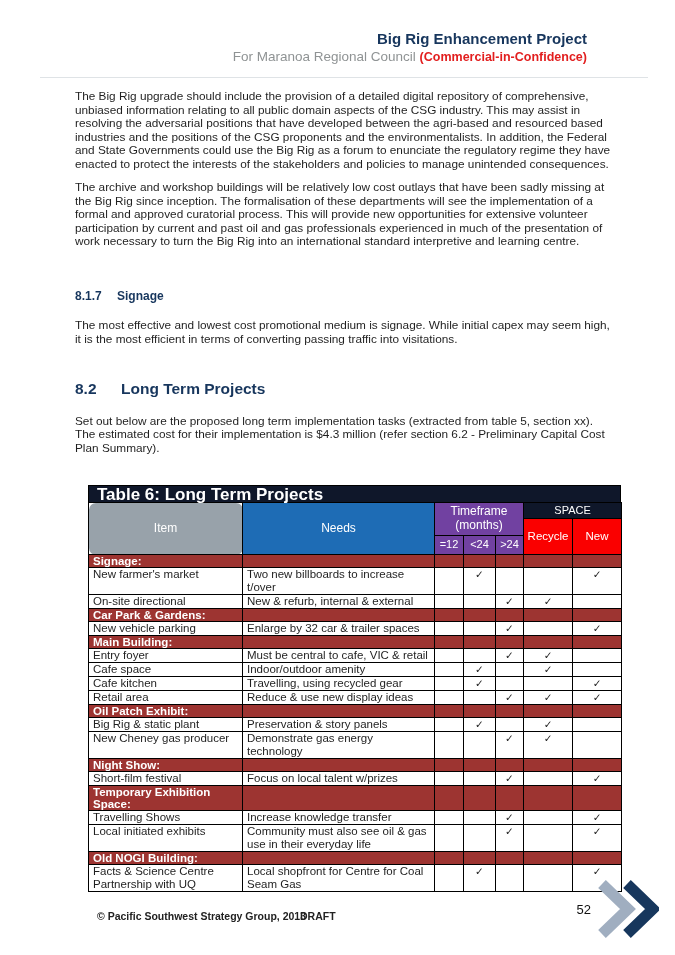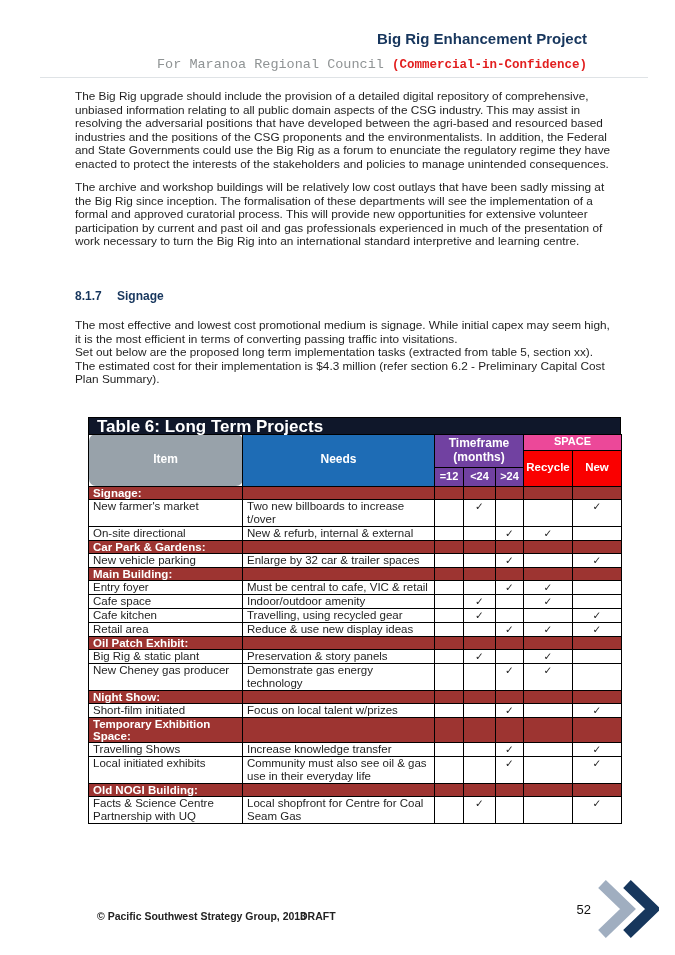--- a/index.html
+++ b/index.html
@@ -2,45 +2,45 @@
 <html><head>
 <meta charset="utf-8">
 <style>
   html,body{margin:0;padding:0;background:#ffffff;}
   .page{position:relative;width:675px;height:955px;background:#fff;overflow:hidden;
         font-family:"Liberation Sans",sans-serif;color:#1f1f1f;}
 
   
   .hdr{position:absolute;top:30px;right:88px;text-align:right;}
   .hdr-title{color:#17365d;font-weight:bold;font-size:15px;line-height:1.25;}
-  .hdr-sub{font-size:13.5px;color:#8f9394;margin-top:8px;font-family:Liberation Mono, monospace;}
+  .hdr-sub{font-size:13.5px;color:#8f9394;margin-top:0;}
   .hdr-conf{color:#e21e1e;font-weight:bold;font-size:12.5px;}
   .hdr-rule{position:absolute;top:77px;left:40px;right:27px;height:1px;background:#dfe3e6;}
 
   
   .main{position:absolute;left:75px;top:90px;width:538px;font-size:11.8px;line-height:13.5px;}
   .main p{margin:0;}
   .p2{margin-top:10px !important;}
   .h3{margin:33px 0 16px 0;color:#17365d;font-weight:bold;font-size:12px;}
   .h3 .num{display:inline-block;width:42px;margin-top:8px;}
   .h2{margin:36px 0 19px 0;color:#17365d;font-weight:bold;font-size:15.5px;}
   .h2 .num{display:inline-block;width:46px;}
   .pbody{margin:0;}
 
   
   .table-wrap{margin:30px 0 0 13px;width:533px;}
   .tbl-caption{background:#0f172a;color:#fff;font-weight:bold;font-size:17px;
                padding:2px 8px;border:1px solid #000;border-bottom:none;box-sizing:border-box;height:17px;}
   table{border-collapse:collapse;width:533px;table-layout:fixed;font-size:11.5px;}
   th,td{border:1px solid #000;box-sizing:border-box;}
-  thead th{color:#fff;font-weight:bold;padding:0 2px;}
+  thead th{color:#fff;font-weight:normal;padding:0 2px;}
   .th-item{background:#98a2aa;font-size:12px;border-radius:7px;}
   .th-needs{background:#1e6cb5;font-size:12px;}
   .th-tf{background:#7141a1;font-size:12px;line-height:1.15;}
-  .th-space{background:#ec4899;font-size:11px;height:16px;}
+  .th-space{background:#0f172a;font-size:11px;height:16px;}
   .th-sp{background:#fa0000;font-size:11.5px;height:34px;}
   .th-tfsub{background:#7141a1;font-size:11px;height:19px;}
   .hr-a th.th-tf{height:33px;vertical-align:middle;}
   tbody td{height:13px;padding:0 4px;vertical-align:top;line-height:13px;}
   tbody td.chk{text-align:center;padding:0;font-size:10.5px;color:#222;}
   .cat-row td{background:#9d3431;color:#fff;font-weight:bold;height:12px;line-height:12px;}
 
   
   .ft-copy{position:absolute;left:97px;bottom:33px;font-size:10.5px;font-weight:bold;color:#222;}
   .ft-draft{position:absolute;left:300px;bottom:33px;font-size:10.5px;font-weight:bold;color:#222;}
@@ -62,20 +62,23 @@
 
   <div class="main">
     <p>The Big Rig upgrade should include the provision of a detailed digital repository of comprehensive, unbiased information relating to all public domain aspects of the CSG industry.  This may assist in resolving the adversarial positions that have developed between the agri-based and resourced based industries and the positions of the CSG proponents and the environmentalists.  In addition, the Federal and State Governments could use the Big Rig as a forum to enunciate the regulatory regime they have enacted to protect the interests of the stakeholders and policies to manage unintended consequences.</p>
     <p class="p2">The archive and workshop buildings will be relatively low cost outlays that have been sadly missing at the Big Rig since inception.  The formalisation of these departments will see the implementation of a formal and approved curatorial process.  This will provide new opportunities for extensive volunteer participation by current and past oil and gas professionals experienced in much of the presentation of work necessary to turn the Big Rig into an international standard interpretive and learning centre.</p>
 
     <div class="h3">
       <span class="num">8.1.7</span><span>Signage</span>
     </div>
     <p class="pbody">The most effective and lowest cost promotional medium is signage.  While initial capex may seem high, it is the most efficient in terms of converting passing traffic into visitations.</p>
 
+    <div class="h2">
+      <span class="num">8.2</span><span>Long Term Projects</span>
+    </div>
     <p class="pbody">Set out below are the proposed long term implementation tasks (extracted from table 5, section xx).  The estimated cost for their implementation is $4.3 million (refer section 6.2 - Preliminary Capital Cost Plan Summary).</p>
 
     <div class="table-wrap">
       <div class="tbl-caption">Table 6:  Long Term Projects</div>
       <table>
         <colgroup>
           <col style="width:154px">
             <col style="width:192px">
             <col style="width:29px">
           <col style="width:32px">
@@ -221,21 +224,21 @@
             <tr class="cat-row">
               <td>Night Show:</td>
               <td></td>
               <td></td>
               <td></td>
               <td></td>
               <td></td>
               <td></td>
             </tr>
             <tr>
-              <td>Short-film initiated</td>
+              <td>Short-film festival</td>
               <td>Focus on local talent w/prizes</td>
               <td class="chk"></td>
               <td class="chk"></td>
               <td class="chk">✓</td>
               <td class="chk"></td>
               <td class="chk">✓</td>
             </tr>
             <tr class="cat-row">
               <td>Temporary Exhibition Space:</td>
               <td></td>

